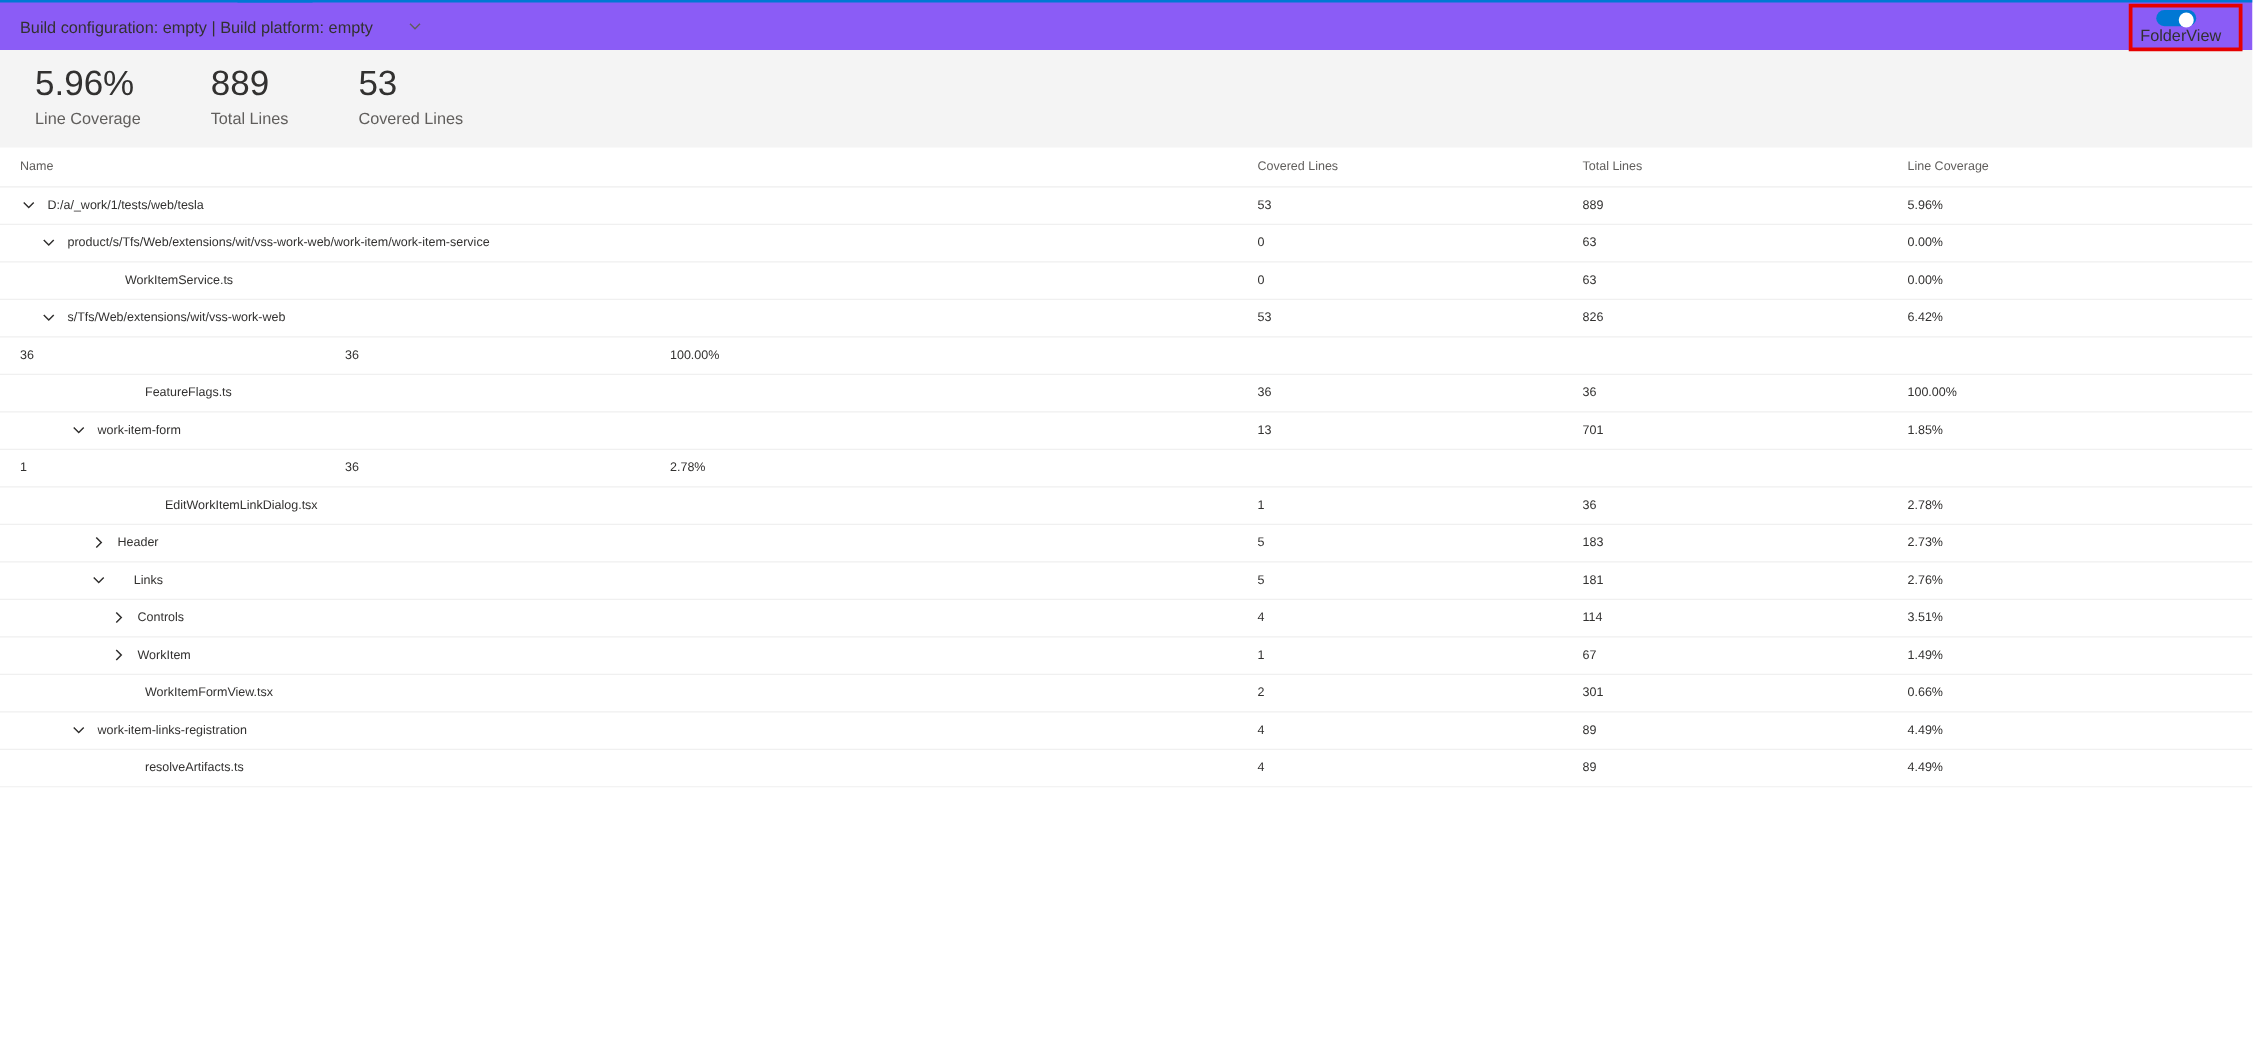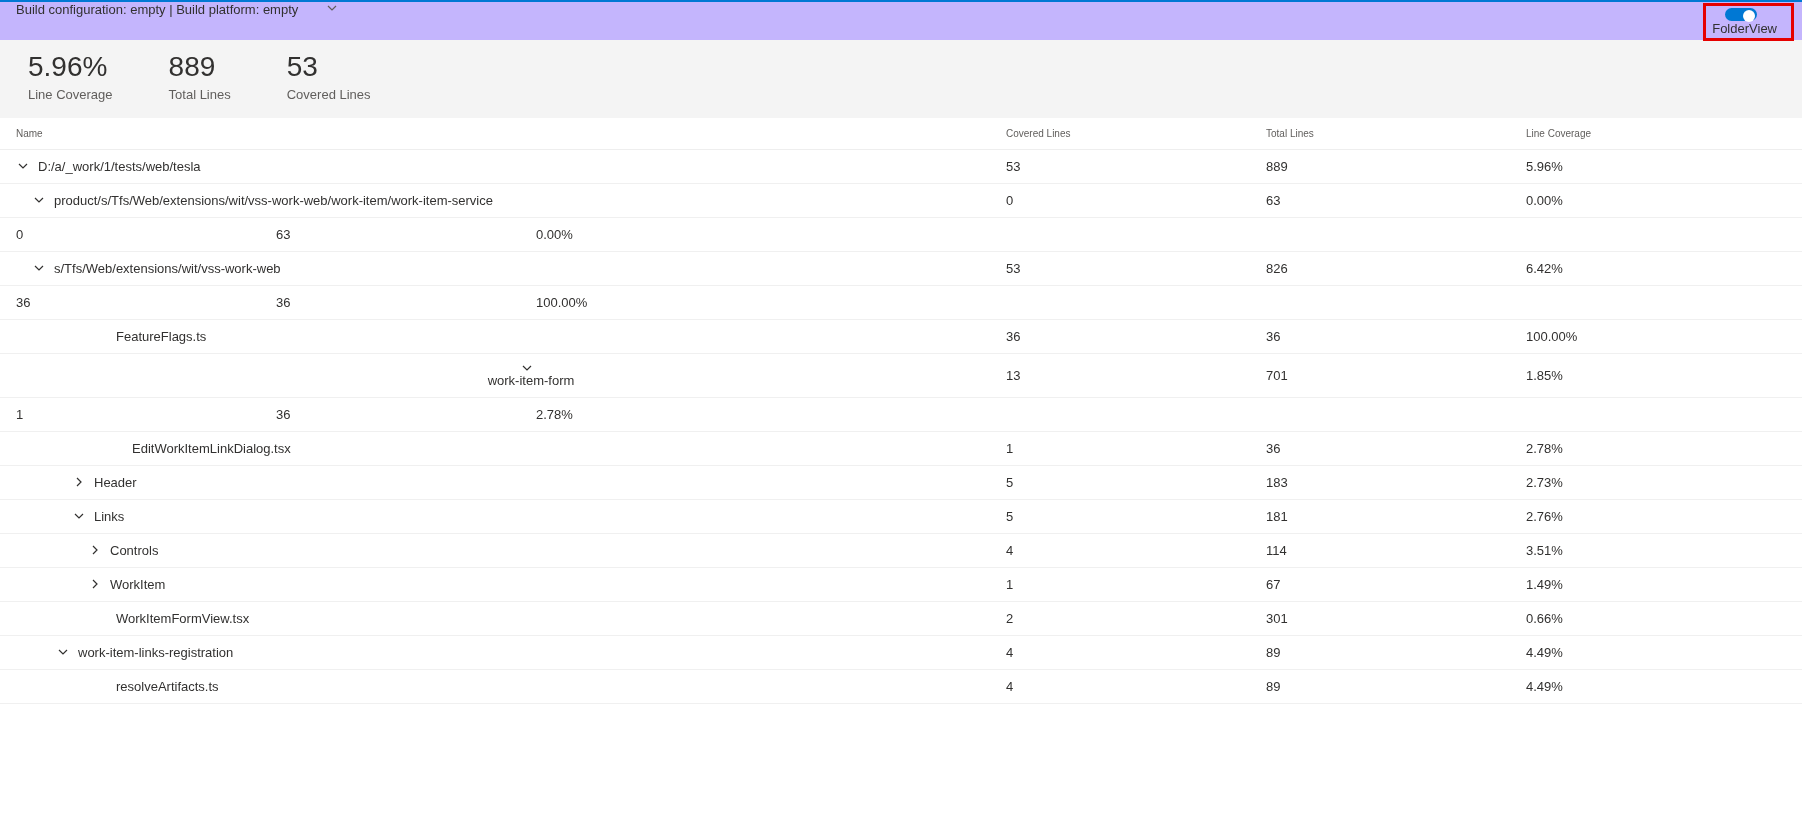--- a/index.html
+++ b/index.html
@@ -1,33 +1,33 @@
 <!DOCTYPE html>
 <html><head>
 <meta charset="utf-8">
 <style>
   * { box-sizing: border-box; }
   html, body { margin:0; padding:0; font-family:"Segoe UI", Arial, sans-serif; font-size:14px; color:#323130; background:#fff; }
-  .topbar { background:#c4b5fd; height:40px; display:flex; padding:0 16px; border-top:2px solid #0078d4; position:relative; }
+  .topbar { background:#8b5cf6; height:40px; display:flex; align-items:center; padding:0 16px; border-top:2px solid #0078d4; position:relative; }
   .topbar .tabline { position:absolute; top:-2px; left:190px; width:60px; height:2px; background:#0078d4; }
   .bc-text { color:#323130; font-size:13px; }
   .bc-chevron { margin-left:28px; display:inline-flex; }
   .fv-box { position:absolute; right:8px; top:1px; border:3px solid #e60000; padding:2px 14px 2px 6px; display:flex; align-items:center; height:38px;flex-direction:column; }
   .toggle { width:32px; height:16px; border-radius:8px; background:#0078d4; position:relative; margin-right:8px; }
   .toggle .knob { position:absolute; right:2px; top:2px; width:12px; height:12px; border-radius:50%; background:#fff; }
   .fv-label { font-size:13px; }
   .summary { background:#f4f4f4; padding:12px 28px 16px; display:flex; gap:56px; }
   .summary .metric .val { font-size:28px; font-weight:400; color:#323130; line-height:1.1; }
   .summary .metric .lbl { font-size:13px; color:#605e5c; margin-top:4px; }
   .table-header { display:flex; font-size:10px; color:#605e5c; padding:10px 16px; border-bottom:1px solid #eee; }
   .col-name { flex:1; }
   .col-covered { width:260px; }
   .col-total { width:260px; }
   .col-lc { width:260px; }
-  .row { display:flex; align-items:center; font-size:13px; color:#323130; padding:9px 16px; border-bottom:1px solid #f0f0f0; }
+  .row { display:flex; align-items:center; font-size:10px; color:#323130; padding:9px 16px; border-bottom:1px solid #f0f0f0; }
   .row .col-name { flex:1; display:flex; align-items:center; }
   .chev { width:14px; display:inline-flex; justify-content:center; margin-right:8px; }
   .chev svg { display:block; } 
 </style>
 </head>
 <body>
 
 <div class="topbar">
   <div class="tabline"></div>
   <span class="bc-text">Build configuration: empty | Build platform: empty</span>
@@ -87,20 +87,24 @@
             <path d="M1 3 L5 7 L9 3" stroke="#323130" stroke-width="1.2" fill="none"></path>
           </svg>
         </span>
         <span>product/s/Tfs/Web/extensions/wit/vss-work-web/work-item/work-item-service</span>
       </div>
       <div class="col-covered">0</div>
       <div class="col-total">63</div>
       <div class="col-lc">0.00%</div>
     </div>
     <div class="row">
+      <div class="col-name" style="padding-left: 62px;">
+        <span class="chev"></span>
+        <span>WorkItemService.ts</span>
+      </div>
       <div class="col-covered">0</div>
       <div class="col-total">63</div>
       <div class="col-lc">0.00%</div>
     </div>
     <div class="row">
       <div class="col-name" style="padding-left: 16px;">
         <span class="chev">
           <svg width="10" height="10" viewBox="0 0 10 10">
             <path d="M1 3 L5 7 L9 3" stroke="#323130" stroke-width="1.2" fill="none"></path>
           </svg>
@@ -119,21 +123,21 @@
     <div class="row">
       <div class="col-name" style="padding-left: 78px;">
         <span class="chev"></span>
         <span>FeatureFlags.ts</span>
       </div>
       <div class="col-covered">36</div>
       <div class="col-total">36</div>
       <div class="col-lc">100.00%</div>
     </div>
     <div class="row">
-      <div class="col-name" style="padding-left: 40px; flex-direction: column;">
+      <div class="col-name" style="padding-left: 40px;">
         <span class="chev">
           <svg width="10" height="10" viewBox="0 0 10 10">
             <path d="M1 3 L5 7 L9 3" stroke="#323130" stroke-width="1.2" fill="none"></path>
           </svg>
         </span>
         <span>work-item-form</span>
       </div>
       <div class="col-covered">13</div>
       <div class="col-total">701</div>
       <div class="col-lc">1.85%</div>
@@ -159,21 +163,21 @@
             <path d="M3 1 L7 5 L3 9" stroke="#323130" stroke-width="1.2" fill="none"></path>
           </svg>
         </span>
         <span>Header</span>
       </div>
       <div class="col-covered">5</div>
       <div class="col-total">183</div>
       <div class="col-lc">2.73%</div>
     </div>
     <div class="row">
-      <div class="col-name" style="padding-left: 56px;">
+      <div class="col-name" style="padding-left: 56px; gap: 13px;">
         <span class="chev">
           <svg width="10" height="10" viewBox="0 0 10 10">
             <path d="M1 3 L5 7 L9 3" stroke="#323130" stroke-width="1.2" fill="none"></path>
           </svg>
         </span>
         <span>Links</span>
       </div>
       <div class="col-covered">5</div>
       <div class="col-total">181</div>
       <div class="col-lc">2.76%</div>

